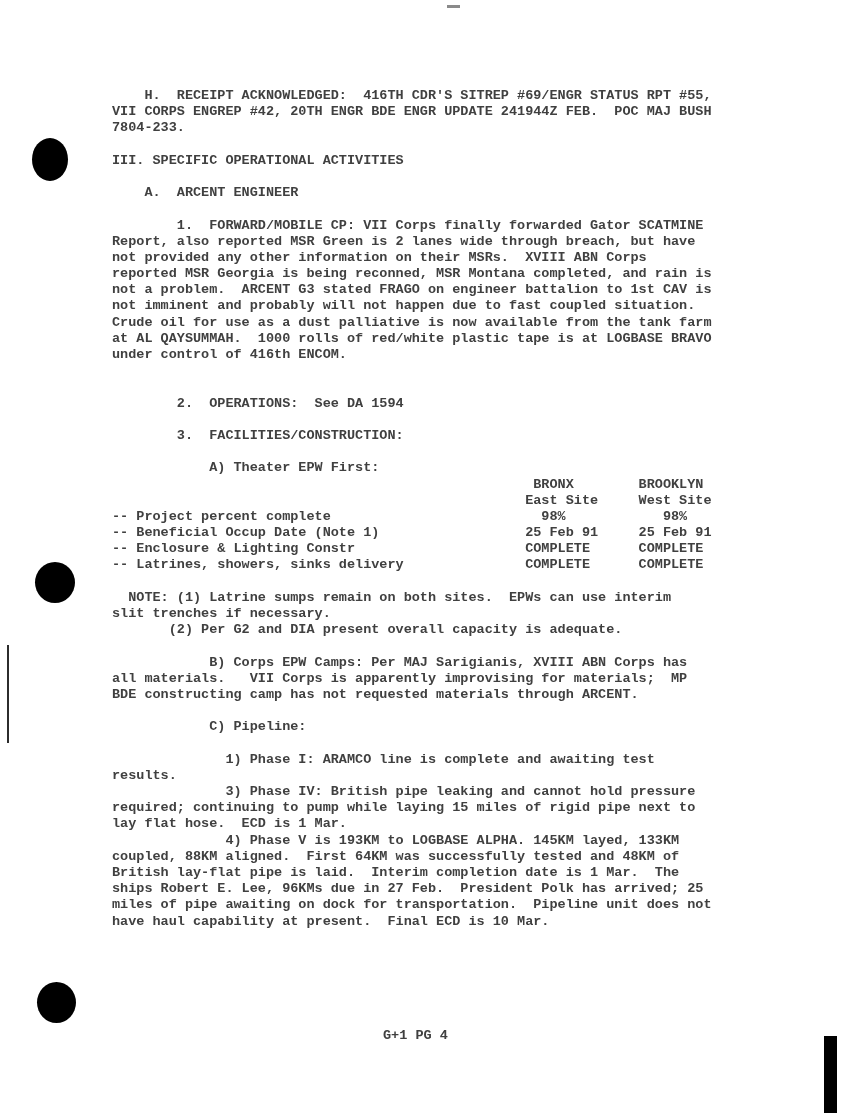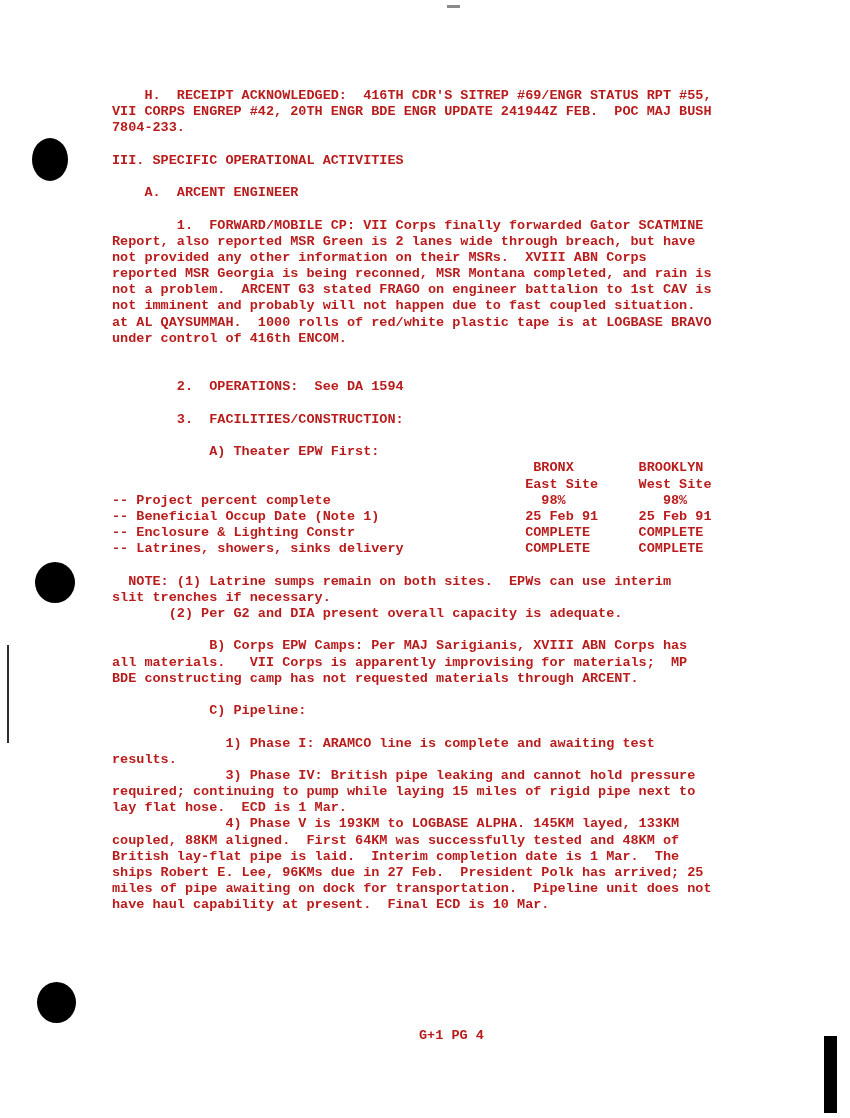--- a/index.html
+++ b/index.html
@@ -4,33 +4,33 @@
 <style>
   html,body { margin:0; padding:0; background:#e8e8e8; }
   .page {
     position:relative;
     width:850px; height:1118px;
     margin:0 auto;
     background:#ffffff;
     overflow:hidden;
     font-family:"Liberation Mono", "DejaVu Sans Mono", monospace;
     font-weight:bold;
-    color:#b91c1c;
+    color:#404040;
   }
   .doc { position:absolute; left:112px; top:88px; }
   .ln {
     white-space:pre;
     font-size:13.5px;
     line-height:16.2px;
     height:16.2px;
     letter-spacing:0;
   }
   .footer {
     position:absolute; left:383px; top:1028px;
-    font-size:13.5px; white-space:pre;margin-left:36px;
+    font-size:13.5px; white-space:pre;
   }
   .punch { position:absolute; background:#000; border-radius:50%; }
   .punch-1 { left:32px;  top:138px; width:36px; height:43px; }
   .punch-2 { left:35px;  top:562px; width:40px; height:41px; }
   .punch-3 { left:37px;  top:982px; width:39px; height:41px; }
   .scan-line { position:absolute; left:7px; top:645px; width:2px; height:98px; background:#2c2c2c; }
   .scan-bar  { position:absolute; left:824px; top:1036px; width:13px; height:77px; background:#000; }
   .scan-dash { position:absolute; left:447px; top:5px; width:13px; height:3px; background:#8a8a8a; }
 </style>
 </head>
@@ -53,20 +53,21 @@
     <div class="ln">III. SPECIFIC OPERATIONAL ACTIVITIES</div>
     <div class="ln"></div>
     <div class="ln">    A.  ARCENT ENGINEER</div>
     <div class="ln"></div>
     <div class="ln">        1.  FORWARD/MOBILE CP: VII Corps finally forwarded Gator SCATMINE</div>
     <div class="ln">Report, also reported MSR Green is 2 lanes wide through breach, but have</div>
     <div class="ln">not provided any other information on their MSRs.  XVIII ABN Corps</div>
     <div class="ln">reported MSR Georgia is being reconned, MSR Montana completed, and rain is</div>
     <div class="ln">not a problem.  ARCENT G3 stated FRAGO on engineer battalion to 1st CAV is</div>
     <div class="ln">not imminent and probably will not happen due to fast coupled situation.</div>
+    <div class="ln">Crude oil for use as a dust palliative is now available from the tank farm</div>
     <div class="ln">at AL QAYSUMMAH.  1000 rolls of red/white plastic tape is at LOGBASE BRAVO</div>
     <div class="ln">under control of 416th ENCOM.</div>
     <div class="ln"></div>
     <div class="ln"></div>
     <div class="ln">        2.  OPERATIONS:  See DA 1594</div>
     <div class="ln"></div>
     <div class="ln">        3.  FACILITIES/CONSTRUCTION:</div>
     <div class="ln"></div>
     <div class="ln">            A) Theater EPW First:</div>
     <div class="ln">                                                    BRONX        BROOKLYN</div>

